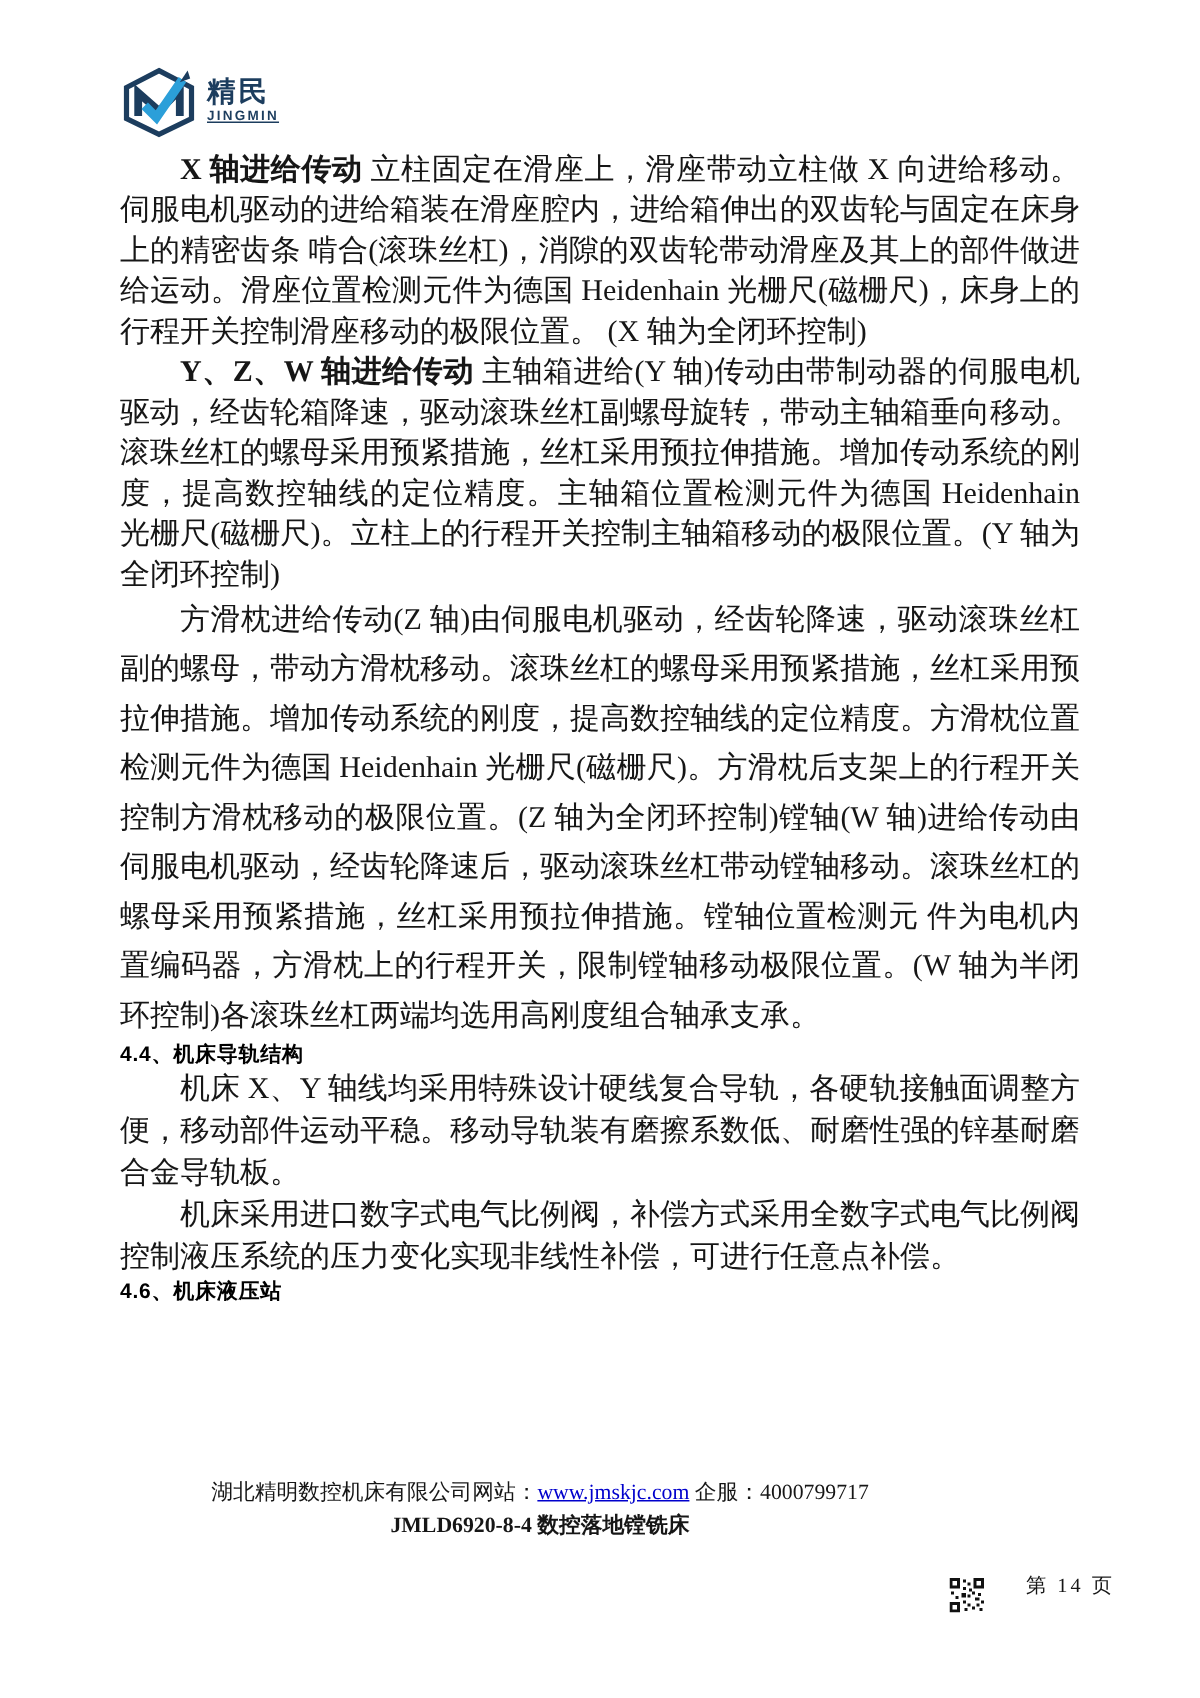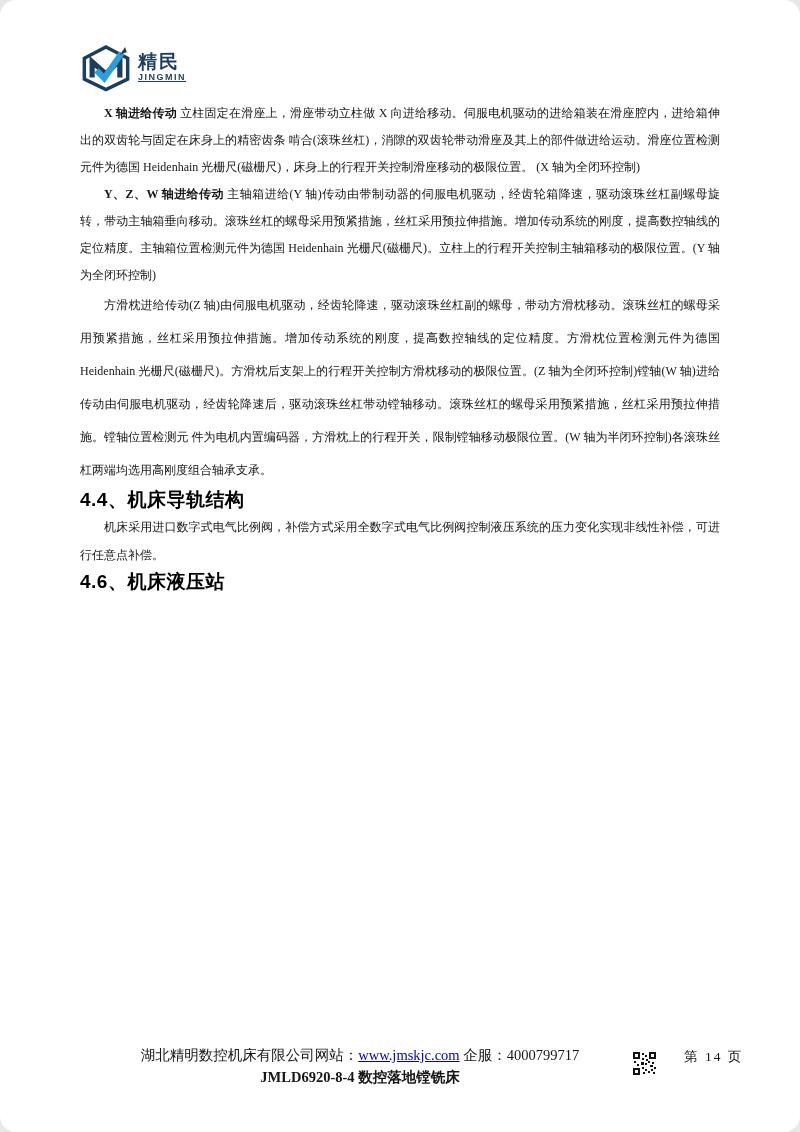--- a/index.html
+++ b/index.html
@@ -5,70 +5,69 @@
   html,body{margin:0;padding:0;background:#e8e8e8;}
   .page{
     position:relative;
     width:800px;height:1132px;
     margin:0 auto;
     background:#ffffff;
     font-family:"Liberation Serif", serif;
     color:#161616;
     overflow:hidden;
     box-sizing:border-box;
-    border-radius:16px;
   }
   .content{
     position:absolute;
     left:80px;top:42px;width:640px;
   }
   
   .logo{display:flex;align-items:center;gap:6px;height:50px;margin-bottom:8px;}
   .logo svg{display:block;}
   .logo-text{display:flex;flex-direction:column;line-height:1;}
   .logo-hanzi{
     font-family:"Liberation Sans", sans-serif;
     font-weight:bold;font-size:19px;color:#1c3d5e;letter-spacing:2px;
   }
   .logo-latin{
     font-family:"Liberation Sans", sans-serif;
     font-weight:bold;font-size:9px;color:#1c3d5e;letter-spacing:1.5px;margin-top:2px;text-decoration:underline;
   }
   
   p.body{
     margin:0;
-    font-size:12px;
+    font-size:20px;
     text-align:justify;
     text-indent:2em;
   }
   .lh-normal{line-height:27px;}
   .lh-wide{line-height:33px;}
   .lh-mid{line-height:28px;}
   .lead{font-weight:bold;}
   .p2{margin-top:8px;}
   .p3{margin-top:16px;}
   
   h2.sec{
     margin:0;
     font-family:"Liberation Sans", sans-serif;
-    font-size:19px;
+    font-size:14px;
     font-weight:bold;
     color:#000;
     letter-spacing:0.5px;
   }
   .h44{margin-top:22px;}
   .b44{margin-top:12px;}
   .h45{margin-top:22px;}
   .b45{margin-top:12px;}
   .h46{margin-top:36px;}
   .b46{margin-top:26px;}
   
   .footer{
     position:absolute;
-    left:80px;top:1044px;width:560px;
+    left:80px;top:984px;width:560px;
     text-align:center;
     font-size:14.5px;
     line-height:22px;
     color:#161616;
   }
   .footer .url{
     color:#0000cc;
     text-decoration:underline;
     cursor:pointer;
   }
@@ -110,20 +109,21 @@
       </span>
     </div>
 
     <p class="body lh-normal p1"><span class="lead">X 轴进给传动</span><span> 立柱固定在滑座上，滑座带动立柱做 X 向进给移动。伺服电机驱动的进给箱装在滑座腔内，进给箱伸出的双齿轮与固定在床身上的精密齿条 啃合(滚珠丝杠)，消隙的双齿轮带动滑座及其上的部件做进给运动。滑座位置检测元件为德国 Heidenhain 光栅尺(磁栅尺)，床身上的行程开关控制滑座移动的极限位置。 (X 轴为全闭环控制)</span></p>
 
     <p class="body lh-normal p2"><span class="lead">Y、Z、W 轴进给传动</span><span>  主轴箱进给(Y 轴)传动由带制动器的伺服电机驱动，经齿轮箱降速，驱动滚珠丝杠副螺母旋转，带动主轴箱垂向移动。滚珠丝杠的螺母采用预紧措施，丝杠采用预拉伸措施。增加传动系统的刚度，提高数控轴线的定位精度。主轴箱位置检测元件为德国 Heidenhain 光栅尺(磁栅尺)。立柱上的行程开关控制主轴箱移动的极限位置。(Y 轴为全闭环控制)</span></p>
 
     <p class="body lh-wide p3">方滑枕进给传动(Z 轴)由伺服电机驱动，经齿轮降速，驱动滚珠丝杠副的螺母，带动方滑枕移动。滚珠丝杠的螺母采用预紧措施，丝杠采用预拉伸措施。增加传动系统的刚度，提高数控轴线的定位精度。方滑枕位置检测元件为德国 Heidenhain 光栅尺(磁栅尺)。方滑枕后支架上的行程开关控制方滑枕移动的极限位置。(Z 轴为全闭环控制)镗轴(W 轴)进给传动由伺服电机驱动，经齿轮降速后，驱动滚珠丝杠带动镗轴移动。滚珠丝杠的螺母采用预紧措施，丝杠采用预拉伸措施。镗轴位置检测元 件为电机内置编码器，方滑枕上的行程开关，限制镗轴移动极限位置。(W 轴为半闭环控制)各滚珠丝杠两端均选用高刚度组合轴承支承。</p>
 
     <h2 class="sec h44">4.4、机床导轨结构</h2>
+    <p class="body lh-mid b44">机床 X、Y 轴线均采用特殊设计硬线复合导轨，各硬轨接触面调整方便，移动部件运动平稳。移动导轨装有磨擦系数低、耐磨性强的锌基耐磨合金导轨板。</p>
 
     <p class="body lh-mid b45">机床采用进口数字式电气比例阀，补偿方式采用全数字式电气比例阀控制液压系统的压力变化实现非线性补偿，可进行任意点补偿。</p>
 
     <h2 class="sec h46">4.6、机床液压站</h2>
 
   </div>
 
   <div class="footer">
     <div><span>湖北精明数控机床有限公司网站：</span><a class="url">www.jmskjc.com</a><span> 企服：4000799717</span></div>
     <div class="model">JMLD6920-8-4 数控落地镗铣床</div>

